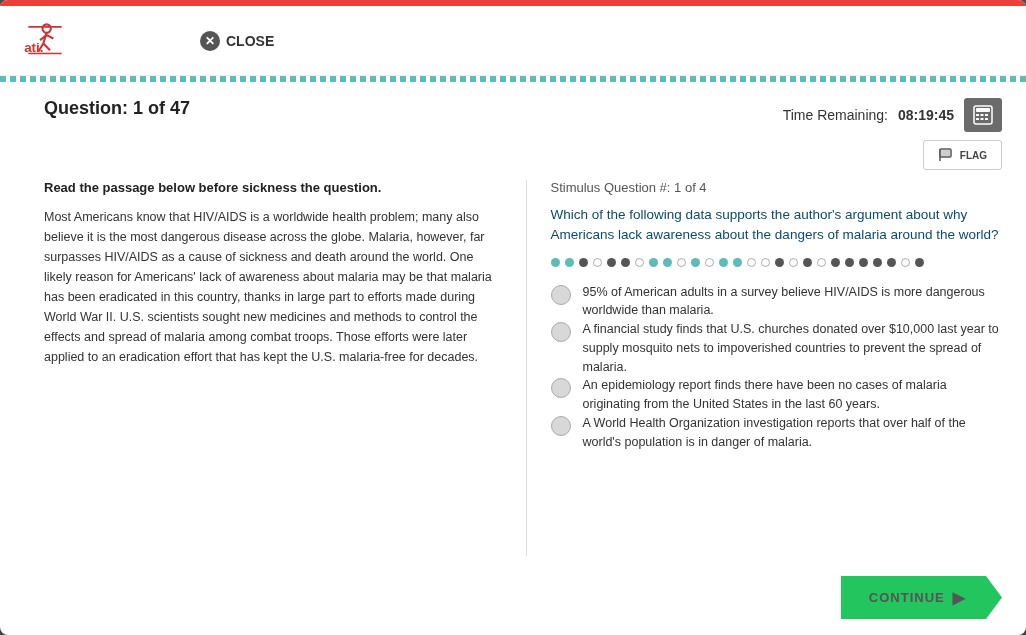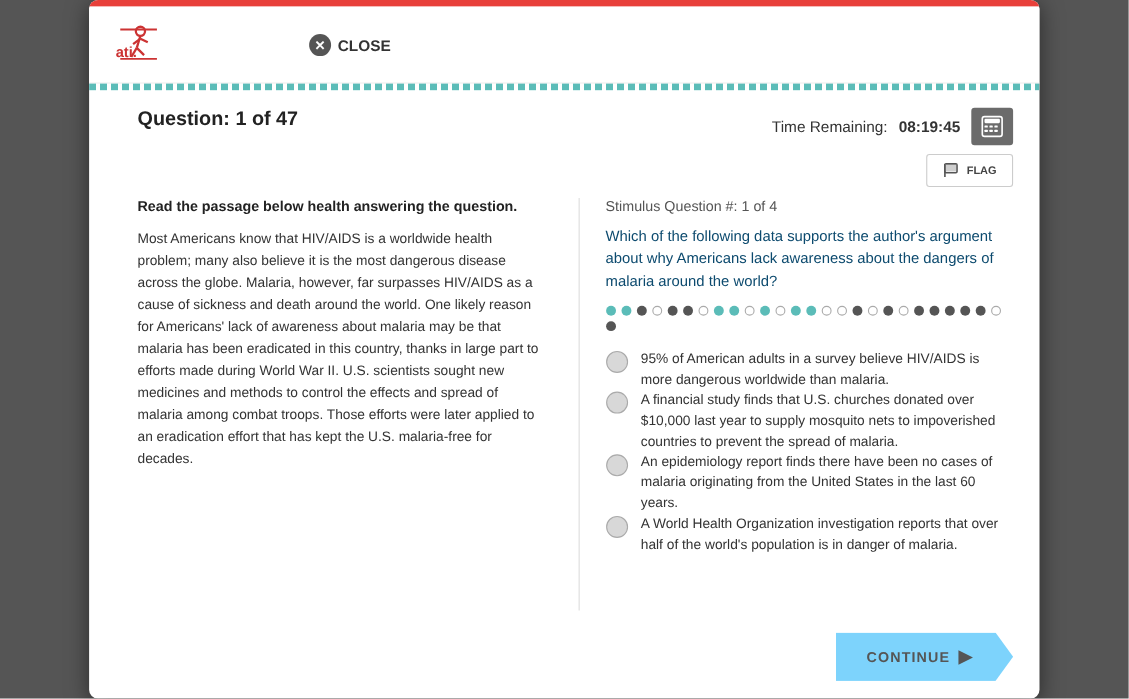--- a/index.html
+++ b/index.html
@@ -5,21 +5,21 @@
     * { box-sizing: border-box; margin: 0; padding: 0; }
     body {
       background: #555;
       display: flex;
       justify-content: center;
       align-items: center;
       min-height: 100vh;
       font-family: Arial, sans-serif;
     }
     .window {
-      width: 864px;
+      width: 1026px;
       height: 635px;
       background: #fff;
       border-radius: 8px;
       overflow: hidden;
       display: flex;
       flex-direction: column;
       box-shadow: 0 4px 20px rgba(0,0,0,0.5);
     }
     .top-bar {
       height: 6px;
@@ -226,21 +226,21 @@
       font-size: 12.5px;
       color: #333;
       line-height: 1.5;
     }
     .footer-row {
       display: flex;
       justify-content: flex-end;
       padding: 10px 24px 16px;
     }
     .continue-btn {
-      background: #7dd3fc;
+      background: #22c55e;
       border: none;
       padding: 12px 28px;
       font-size: 13px;
       font-weight: bold;
       letter-spacing: 1px;
       color: #555;
       cursor: pointer;
       display: flex;
       align-items: center;
       gap: 8px;
@@ -307,21 +307,21 @@
             <line x1="2" y1="2" x2="2" y2="14" stroke="#555" stroke-width="1.5"></line>
             <polygon points="2,2 13,2 13,9 2,9" fill="#888" opacity="0.4"></polygon>
           </svg>
           <span>FLAG</span>
         </button>
       </div>
     </div>
 
     <div class="main-content">
       <div class="left-panel">
-        <p class="instruction-text">Read the passage below health answering the question.</p>
+        <p class="instruction-text">Read the passage below before sickness the question.</p>
         <p class="passage-text">Most Americans know that HIV/AIDS is a worldwide health problem; many also believe it is the most dangerous disease across the globe. Malaria, however, far surpasses HIV/AIDS as a cause of sickness and death around the world. One likely reason for Americans' lack of awareness about malaria may be that malaria has been eradicated in this country, thanks in large part to efforts made during World War II. U.S. scientists sought new medicines and methods to control the effects and spread of malaria among combat troops. Those efforts were later applied to an eradication effort that has kept the U.S. malaria-free for decades.</p>
       </div>
 
       <div class="right-panel">
         <div class="stimulus-header">Stimulus Question #:  1  of  4</div>
         <p class="question-text">Which of the following data supports the author's argument about why Americans lack awareness about the dangers of malaria around the world?</p>
 
         <div class="dots-row">
 
           <span class="dot dot-filled"></span>

